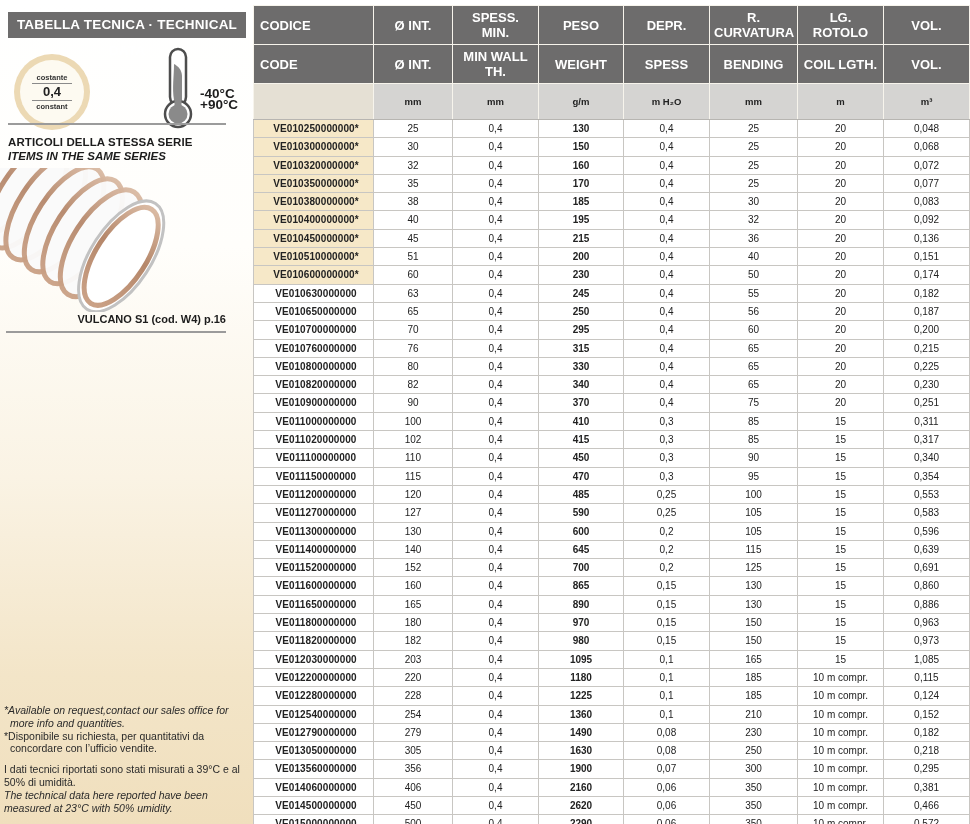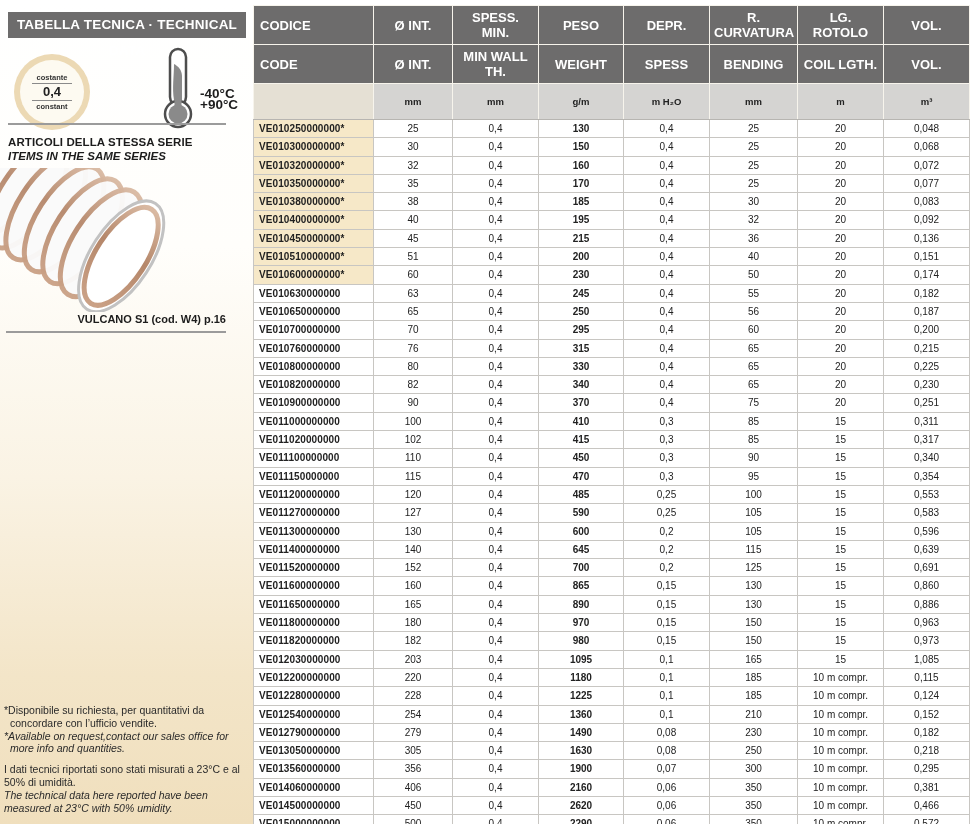--- a/index.html
+++ b/index.html
@@ -65,21 +65,21 @@
     border:1px solid #f7f4ec; border-bottom:1px solid #b7b5b1;
     text-align:center; height:14px; padding:12px;
   }
   table.data thead tr.units td.first { background:#e5e0d4; }
   table.data tbody td {
     background:#fff; border:1px solid #c8c6c2;
     height:17.3px; line-height:17.3px; padding:0;
     text-align:center; color:#222;
   }
   table.data tbody td.code {
-    text-align:left; padding-left:5px; font-weight:bold; letter-spacing:.1px;
+    text-align:center; padding-left:5px; font-weight:bold; letter-spacing:.1px;
   }
   table.data tbody td.bold { font-weight:bold; }
   table.data tbody td.hl { background:#f6e8c8; }
 </style>
 </head>
 <body>
 
 <div class="page">
 
   <div class="title-bar">TABELLA TECNICA · TECHNICAL DATA</div>
@@ -133,24 +133,24 @@
       <ellipse cx="126" cy="72" rx="30" ry="63" fill="#ffffff" stroke="#c2c2c2" stroke-width="3"></ellipse>
       <ellipse cx="126" cy="72" rx="25" ry="56" fill="none" stroke="url(#cop)" stroke-width="5"></ellipse>
     </g>
   </svg>
 
   <div class="series-item">VULCANO S1 (cod. W4) p.16</div>
 
   <div class="rule rule-2"></div>
 
   <div class="footnotes">
+    <p class="hang it">*Available on request,contact our sales office for more info and quantities.</p>
     <p class="hang">*Disponibile su richiesta, per quantitativi da concordare con l’ufficio vendite.</p>
-    <p class="hang it">*Available on request,contact our sales office for more info and quantities.</p>
     <div class="gap"></div>
-    <p>I dati tecnici riportati sono stati misurati a 23°C e al 50% di umidità.</p>
+    <p>I dati tecnici riportati sono stati misurati a 39°C e al 50% di umidità.</p>
     <p class="it">The technical data here reported have been measured at 23°C with 50% umidity.</p>
   </div>
 
   <table class="data">
     <colgroup>
       <col style="width:120px">
         <col style="width:79px">
         <col style="width:86px">
         <col style="width:85px">
       <col style="width:86px">

